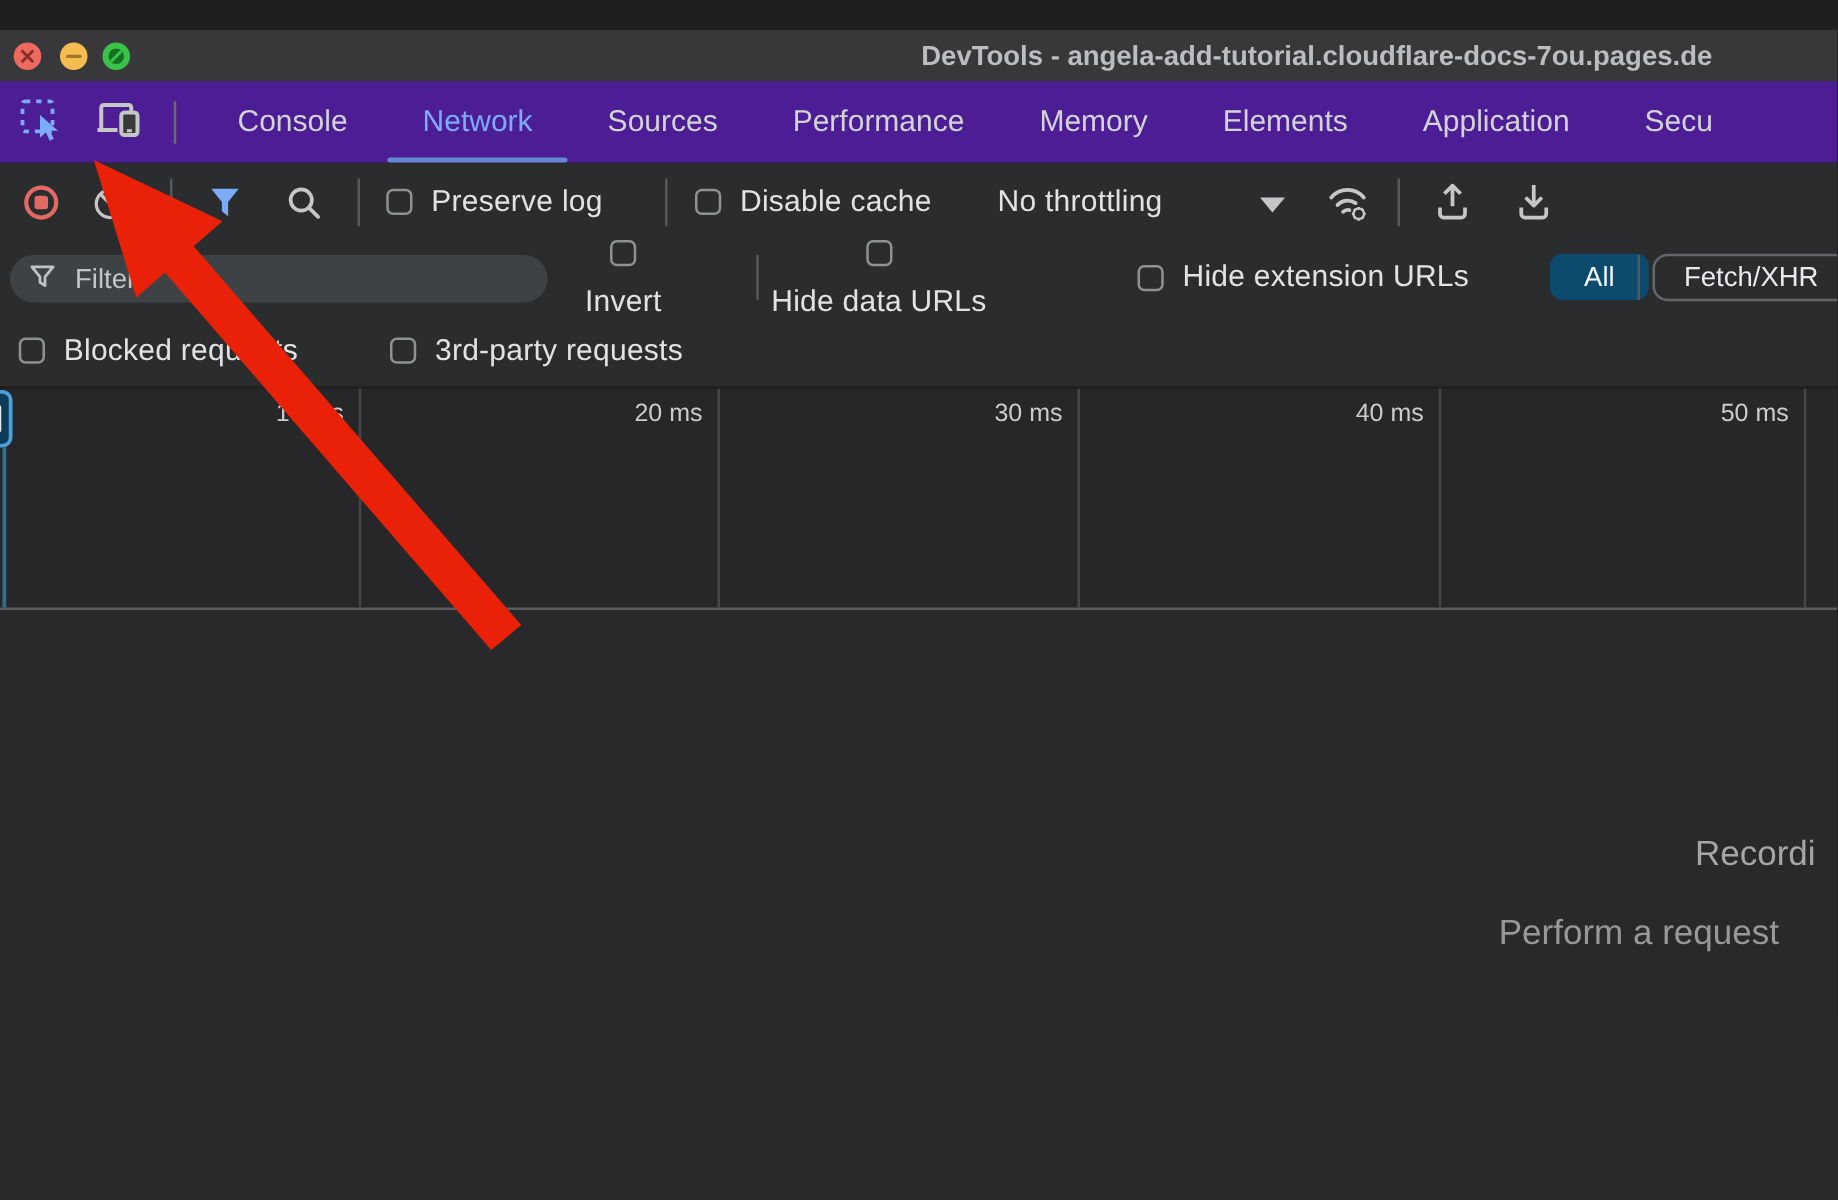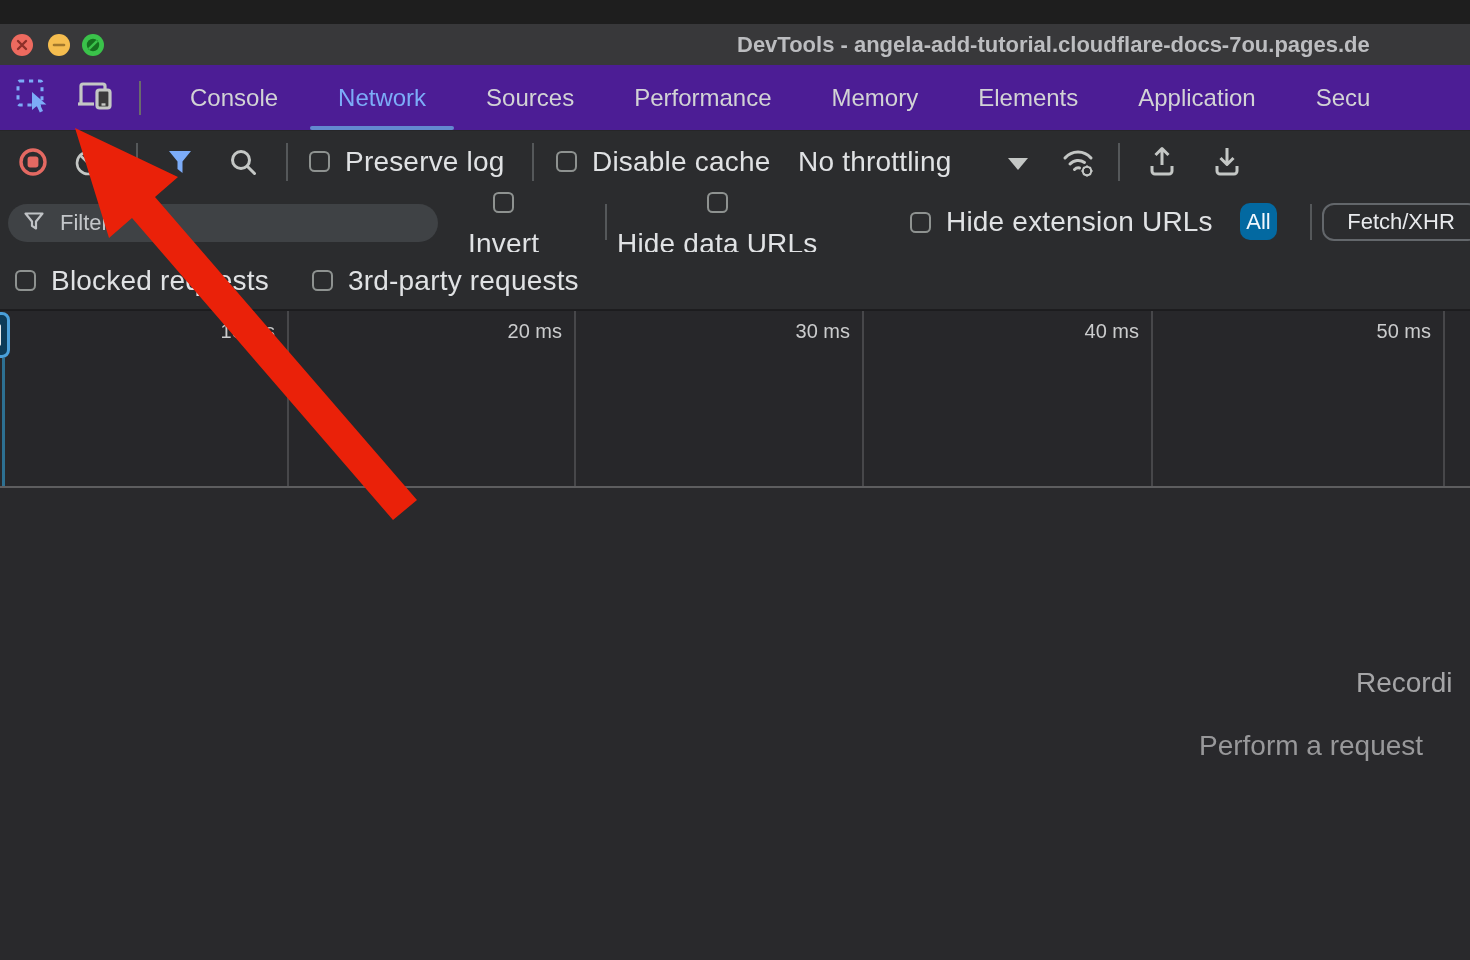--- a/index.html
+++ b/index.html
@@ -31,34 +31,34 @@
   .tab.active{color:#7cacf8;}
   .tab.active::after{content:"";position:absolute;left:2px;right:2px;bottom:1px;height:4px;background:#6389d0;border-radius:2px;}
   
   .row{position:absolute;left:0;width:1470px;background:#2b2c2e;}
   .toolbar1{top:107px;height:61px;}
   .filterrow{top:168px;height:60px;}
   .filterrow2{top:228px;height:58px;border-bottom:1px solid #1d1d1f;}
   .vsep{position:absolute;width:2px;background:#55585a;}
   .group{position:absolute;top:0;height:100%;display:flex;align-items:center;gap:15px;}
   .cb{width:21px;height:21px;border:2.5px solid #8e9290;border-radius:5.5px;background:transparent;flex:0 0 auto;}
-  .lbl{font-size:28px;color:#e0e2e4;white-space:nowrap;letter-spacing:.2px;}
+  .lbl{font-size:24px;color:#e0e2e4;white-space:nowrap;letter-spacing:.2px;}
   .abs-ico{position:absolute;display:flex;align-items:center;justify-content:center;}
   .caret{position:absolute;left:1008px;top:27px;width:0;height:0;
          border-left:10px solid transparent;border-right:10px solid transparent;border-top:12px solid #c4c7c5;}
   
   .filter-pill{position:absolute;left:8px;top:12px;width:430px;height:38px;border-radius:19px;
                background:#3f4245;display:flex;align-items:center;padding:0 14px;gap:12px;}
   .filter-pill input{
     flex:1;background:transparent;border:none;outline:none;
     font-family:"Liberation Sans",sans-serif;font-size:22px;color:#e0e2e4;
   }
   .filter-pill input::placeholder{color:#c3c6c9;opacity:1;}
-  .chip-all{position:absolute;left:1240px;top:11px;width:37px;height:37px;border-radius:10px;
-            background:#0369a1;color:#f2f7fd;font-size:22px;font-weight:500;
+  .chip-all{position:absolute;left:1240px;top:11px;width:79px;height:37px;border-radius:10px;
+            background:#0c4a6e;color:#f2f7fd;font-size:22px;font-weight:500;
             display:flex;align-items:center;justify-content:center;}
   .chip-fetch{position:absolute;left:1322px;top:11px;width:158px;height:38px;border-radius:12px;
               border:2px solid #63676b;color:#e8eaed;font-size:22px;
               display:flex;align-items:center;justify-content:center;white-space:nowrap;}
   
   .ruler{position:absolute;left:0;top:286px;width:1470px;height:178px;background:#27272a;
          border-top:1px solid #1c1c1e;border-bottom:2px solid #5d5d5f;}
   .gridline{position:absolute;top:0;bottom:0;width:1.5px;background:#47474a;}
   .tick{position:absolute;top:9px;width:148px;text-align:right;font-size:20px;color:#cbcccd;white-space:nowrap;}
   .origin-marker{position:absolute;left:-9px;top:1px;width:19px;height:46px;border:3px solid #4aa0da;

